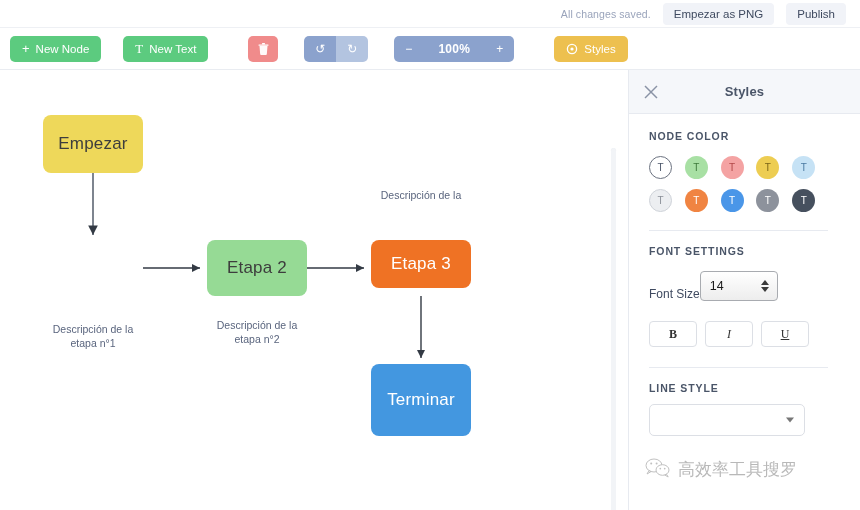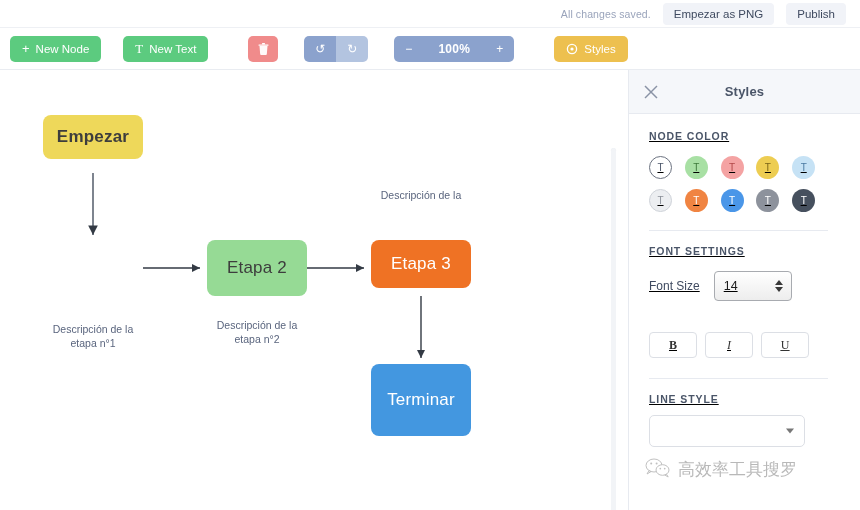--- a/index.html
+++ b/index.html
@@ -98,36 +98,36 @@
     border-bottom: 1px solid #e7eaf0; position: relative;
   }
   .sb-title {
     width: 100%; text-align: center; font-size: 13px;
     color: #4a5568; font-weight: 600; letter-spacing: .2px;
   }
   .close-x {
     position: absolute; left: 14px; top: 50%; transform: translateY(-50%);
     width: 16px; height: 16px; cursor: pointer;
   }
-  .sb-body { padding: 16px 32px 0 20px; text-decoration: underline; }
+  .sb-body { padding: 16px 32px 0 20px; }
   .sb-label {
     font-size: 10.5px; font-weight: 700; color: #4a5568;
     letter-spacing: .9px; margin-bottom: 14px;
   }
   .swatch-grid {
     display: grid; grid-template-columns: repeat(5, 1fr);
     row-gap: 10px; margin-bottom: 18px;
   }
   .swatch {
     width: 23px; height: 23px; border-radius: 50%;
     display: flex; align-items: center; justify-content: center;
     font-size: 10px; cursor: pointer;
   }
   .divider { height: 1px; background: #e7eaf0; margin: 2px 0 14px 0; }
-  .font-row { display: flex; align-items: center; gap: 14px; margin-bottom: 31px; }
+  .font-row { display: flex; align-items: flex-end; margin-bottom: 20px; }
   .font-row-label { font-size: 12px; color: #3f4a60; }
   .size-select {
     position: relative; width: 78px; height: 30px;
     border: 1px solid #a8abb0; border-radius: 4px;
     background: linear-gradient(180deg,#ffffff 0%,#ededed 100%);
     display: flex; align-items: center; padding-left: 9px;
     font-size: 12.5px; color: #1c1c1c; cursor: pointer;
   }
   .spinner {
     position: absolute; right: 8px; top: 50%; transform: translateY(-50%);
@@ -231,21 +231,21 @@
         <marker id="ah" markerWidth="7" markerHeight="7" refX="6" refY="3" orient="auto">
           <path d="M0,0 L6,3 L0,6 z" fill="#333a44"></path>
         </marker>
       </defs>
       <line x1="93" y1="103" x2="93" y2="165" stroke="#5e6673" stroke-width="1.6" marker-end="url(#ah)"></line>
       <line x1="143" y1="198" x2="200" y2="198" stroke="#333a44" stroke-width="1.4" marker-end="url(#ah)"></line>
       <line x1="307" y1="198" x2="364" y2="198" stroke="#333a44" stroke-width="1.4" marker-end="url(#ah)"></line>
       <line x1="421" y1="226" x2="421" y2="288" stroke="#333a44" stroke-width="1.4" marker-end="url(#ah)"></line>
     </svg>
 
-    <div class="node" style="left:43px;top:45px;width:100px;height:44px;background:#eed85a;color:#3d3d3d;font-weight:bold;">
+    <div class="node" style="left:43px;top:45px;width:100px;height:58px;background:#eed85a;color:#3d3d3d;">
       <span>Empezar</span>
     </div>
 
 
     <div class="node" style="left:207px;top:170px;width:100px;height:56px;background:#96da95;color:#3d3d3d;">
       <span>Etapa 2</span>
     </div>
 
     <div class="node" style="left:371px;top:170px;width:100px;height:48px;background:#ef7224;color:#ffffff;">
       <span>Etapa 3</span>

